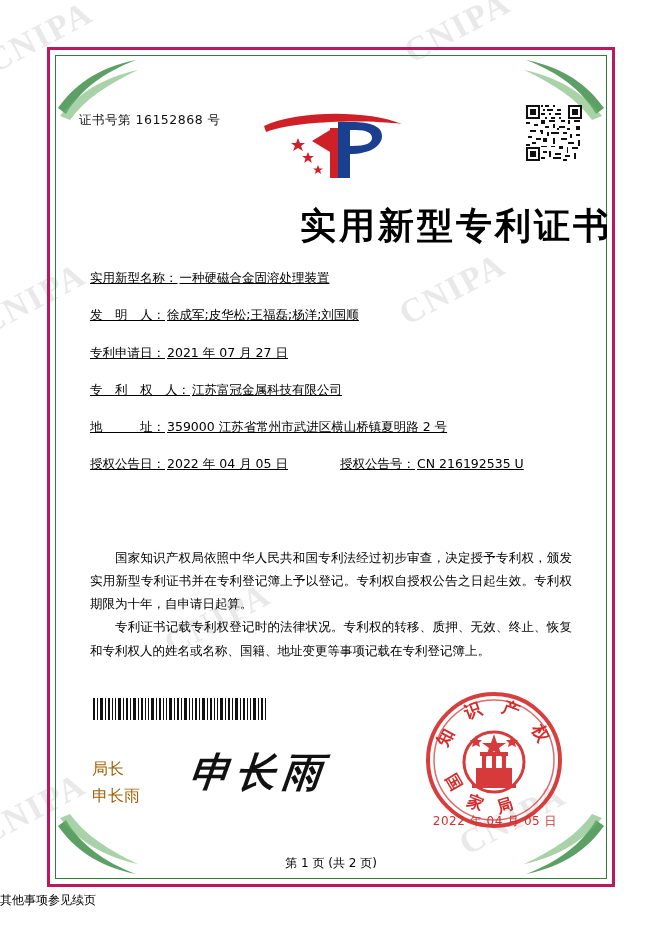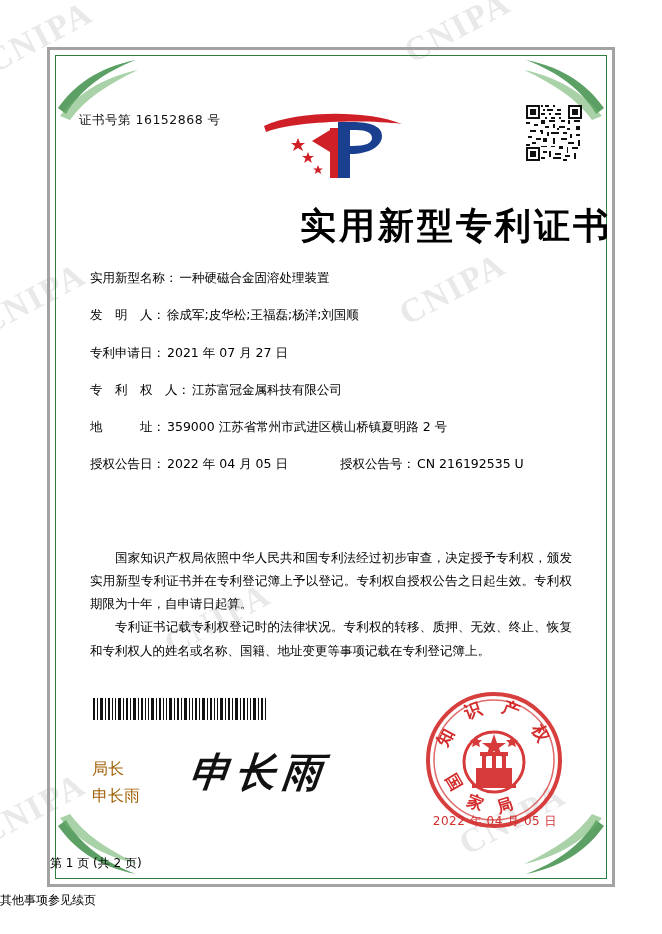--- a/index.html
+++ b/index.html
@@ -33,21 +33,21 @@
     font-weight: 600;
   }
 
   
   .cert {
     position: absolute;
     left: 47px;
     top: 47px;
     width: 568px;
     height: 840px;
-    border: 3px solid #a3a3a3;
+    border: 3px solid #be185d;
     box-sizing: border-box;
     z-index: 2;
     background: transparent;
   }
   .cert-inner {
     position: absolute;
     inset: 5px;
     border: 1px solid #2f7d3b;
     box-sizing: border-box;
   }
@@ -112,20 +112,21 @@
     right: 40px;
     top: 220px;
     font-size: 12.5px;
     color: #000;
   }
   .row {
     display: flex;
     align-items: flex-start;
     margin-bottom: 21px;
     line-height: 1.3;
+    text-decoration: underline;
   }
   .label {
     white-space: pre;
     flex: 0 0 auto;
   }
   .value {
     margin-left: 2px;
     flex: 1 1 auto;
   }
   .row.split .label { flex: 0 0 auto; }
@@ -191,20 +192,21 @@
     font-size: 12px;
     color: #d03030;
     letter-spacing: 0.5px;
   }
 
   
   .page-no {
     position: absolute;
     left: 0; right: 0;
     top: 805px;
+    text-align: center;
     font-size: 12px;
     color: #000;
   }
   .footer-note {
     position: absolute;
     left: 0; right: 0;
     top: 892px;
     text-align: left;
     font-size: 12px;
     color: #000;

